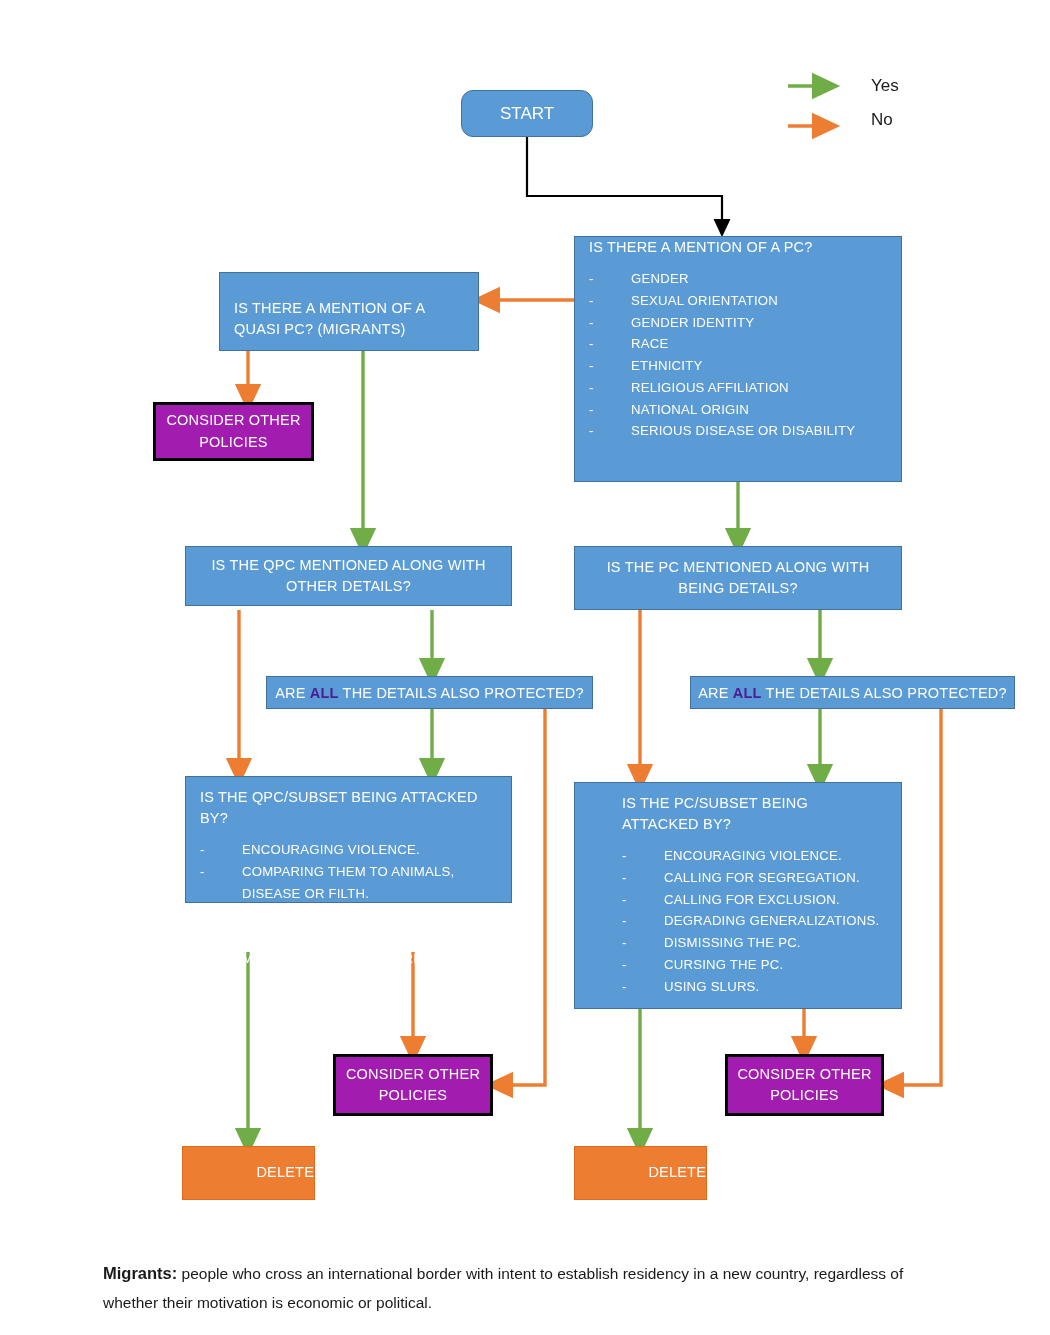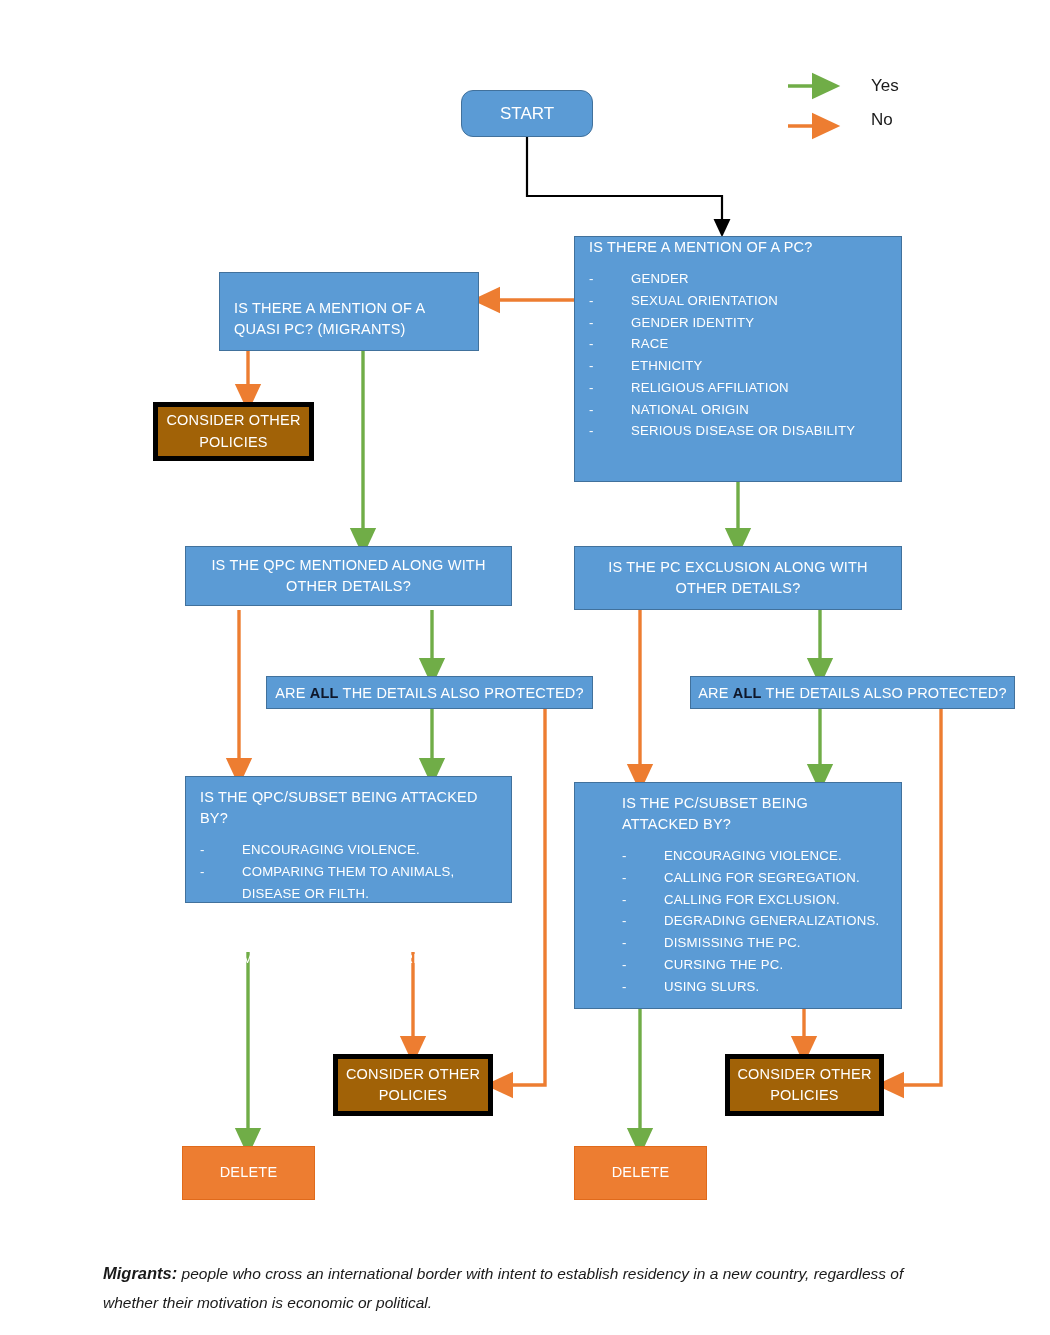--- a/index.html
+++ b/index.html
@@ -16,22 +16,22 @@
   .node{
     position:absolute;
     box-sizing:border-box;
     color:#ffffff;
     display:flex;
     flex-direction:column;
     justify-content:center;
     z-index:5;
   }
   .blue{ background:#5B9BD5; border:1px solid #41719C; }
-  .yellow{ background:#a16207; border:5px solid #000000; }
-  .orange{ background:#ED7D31; border:1px solid #E06A1B; }
+  .yellow{ background:#a21caf; border:3px solid #000000; }
+  .orange{ background:#ED7D31; border:1px solid #E06A1B;align-items:flex-end; }
 
   .round{ border-radius:12px; }
 
   .title{
     font-size:14.5px;
     letter-spacing:.2px;
     line-height:1.45;
   }
   .center{ text-align:center; }
   .pad{ padding:10px 14px; }
@@ -44,36 +44,35 @@
     font-size:13.2px;
     line-height:1.65;
     display:flex;
     letter-spacing:.2px;
   }
   .blist li .dash{ width:42px; flex:0 0 42px; }
   .blist li .txt{ flex:1; }
 
   .bigq{ font-size:14.5px; letter-spacing:.2px; }
 
-  .allword{ color:#0f172a; font-weight:bold;margin-top:7px; }
+  .allword{ color:#4c1d95; font-weight:bold;margin-top:7px; }
 
   
   .legend{ position:absolute; z-index:6; }
   .legend-row{ display:flex; align-items:center; height:34px; }
   .legend-label{ font-size:17px; color:#1a1a1a; margin-left:36px; }
 
   
   .footnote{
     position:absolute;
     left:103px; top:1258px; width:810px;
     font-size:15.5px;
     line-height:1.85;
     color:#1a1a1a;
     font-family:"Liberation Sans", sans-serif;
-    font-style:italic;
   }
   .footnote b{ font-size:16.5px; }
 
   svg.wires{ position:absolute; left:0; top:0; width:1050px; height:1335px; z-index:1; }
 </style>
 </head>
 <body>
 
 <div id="stage">
 
@@ -223,21 +222,21 @@
 
   <div class="node yellow" style="left:153px;top:402px;width:161px;height:59px;">
     <div class="title center">CONSIDER OTHER POLICIES</div>
   </div>
 
   <div class="node blue pad" style="left:185px;top:546px;width:327px;height:60px;">
     <div class="title center">IS THE QPC MENTIONED  ALONG  WITH OTHER  DETAILS?</div>
   </div>
 
   <div class="node blue pad" style="left:574px;top:546px;width:328px;height:64px;">
-    <div class="title center">IS THE PC EXCLUSION   ALONG WITH OTHER DETAILS?</div>
+    <div class="title center">IS THE PC MENTIONED   ALONG WITH BEING DETAILS?</div>
   </div>
 
   <div class="node blue" style="left:266px;top:676px;width:327px;height:33px;">
     <div class="bigq center"><span>ARE </span><span class="allword">ALL</span><span> THE DETAILS  ALSO PROTECTED?</span></div>
   </div>
 
   <div class="node blue" style="left:690px;top:676px;width:325px;height:33px;">
     <div class="bigq center"><span>ARE </span><span class="allword">ALL</span><span> THE DETAILS  ALSO PROTECTED?</span></div>
   </div>
 

